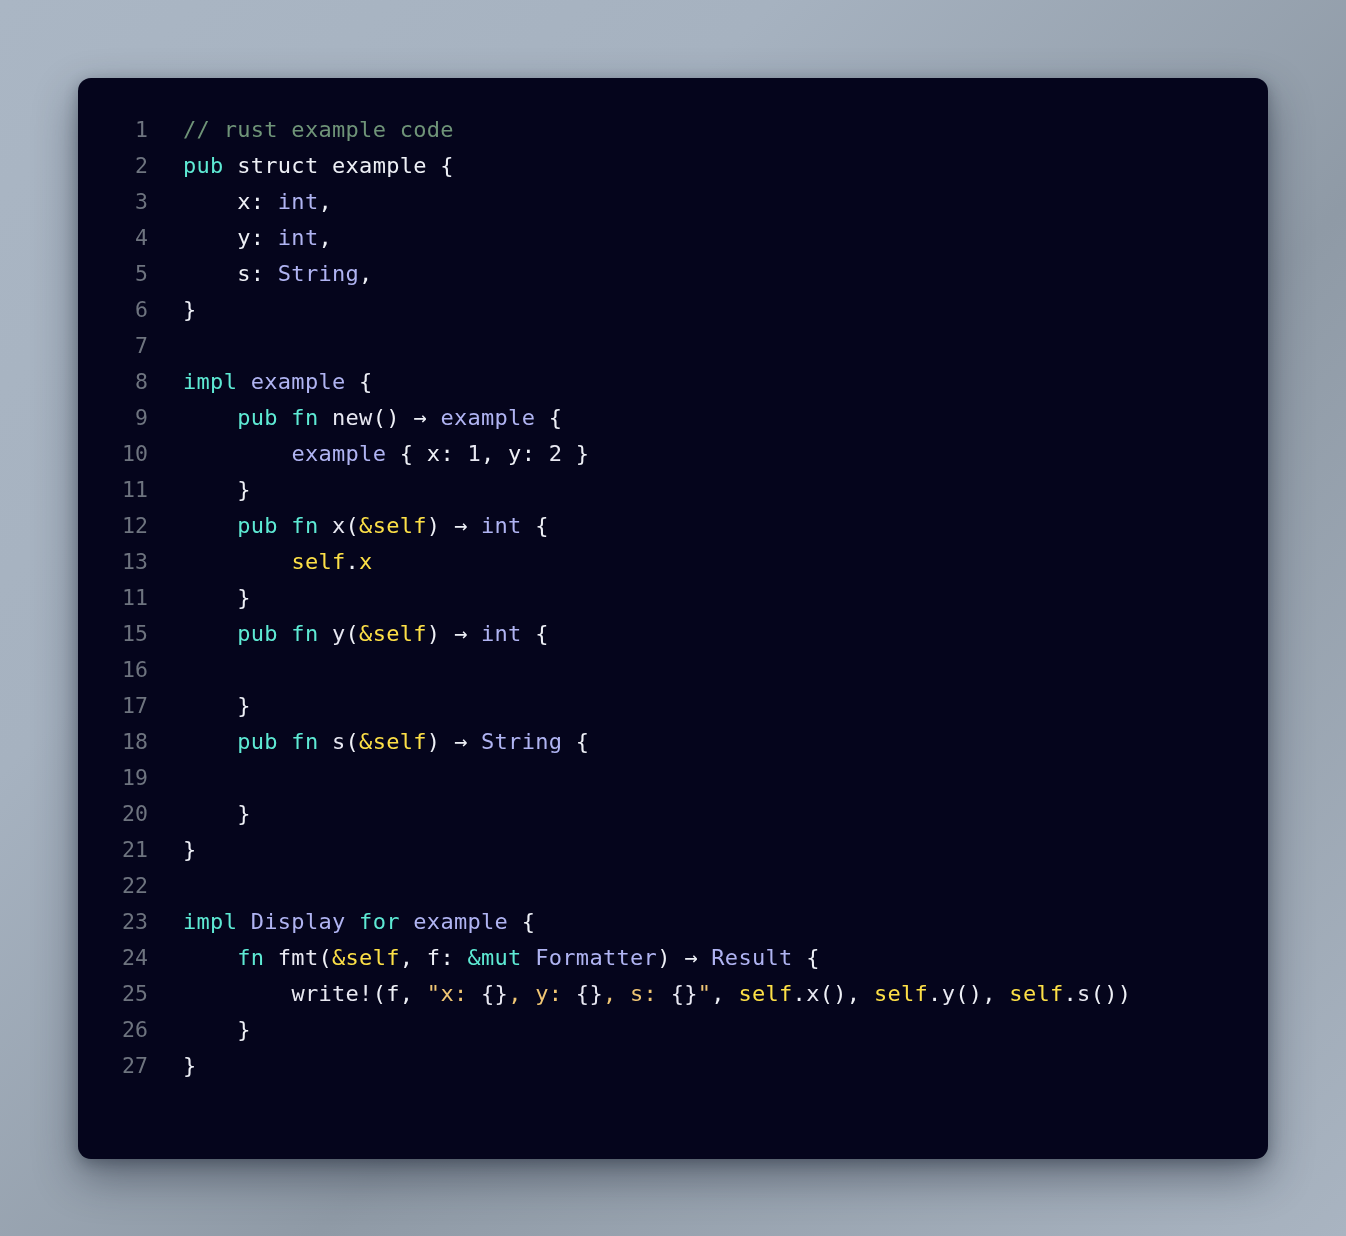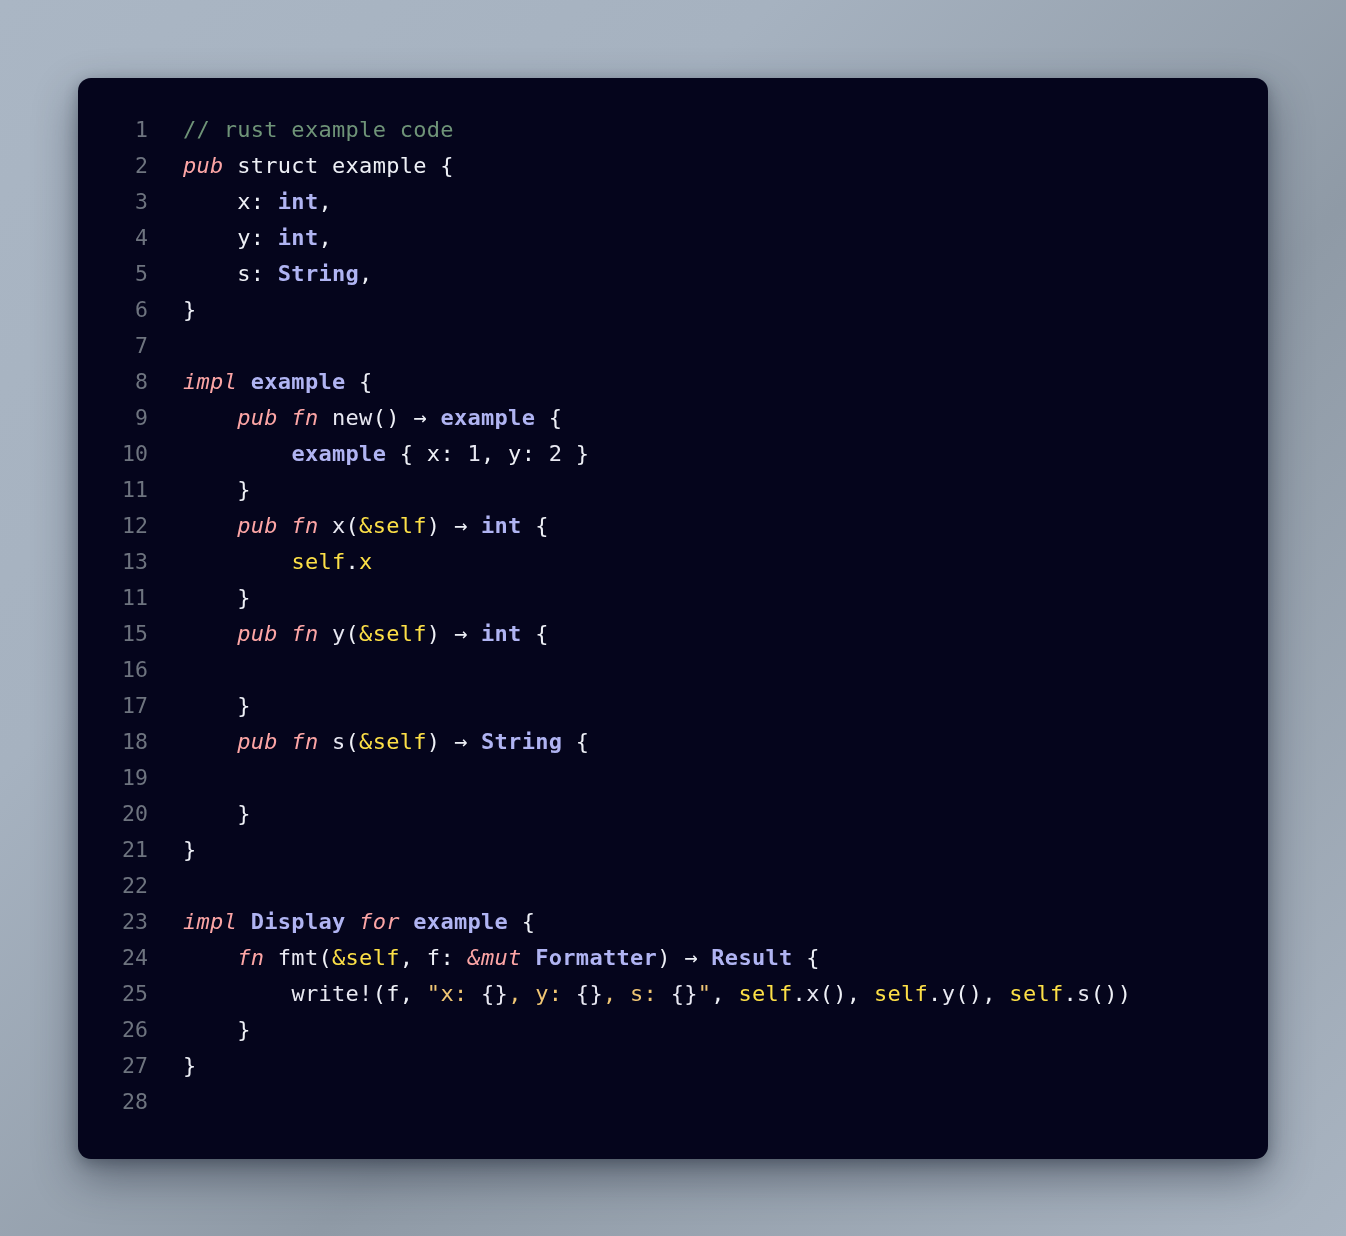--- a/index.html
+++ b/index.html
@@ -63,22 +63,22 @@
   .lc {
     margin-left: 35px;
     font-size: 22px;
     font-family: "DejaVu Sans Mono", monospace;
     letter-spacing: 0.3px;
     color: #e8e8f2;
   }
 
   
   .t-comment  { color: #6f9478; }
-  .t-keyword  { color: #fca5a5; font-style: italic; }
-  .t-type     { color: #b0b4f2; font-weight: bold; }
+  .t-keyword  { color: #5eead4; }
+  .t-type     { color: #b0b4f2; }
   .t-self     { color: #fde047; }
   .t-plain    { color: #eef0f6; }
   .t-string   { color: #f0c674; }
 </style>
 </head>
 <body>
 
 <div id="root">
   <div class="code-card">
     <div class="code-body" id="code-body">
@@ -102,16 +102,15 @@
         <div class="code-line"><span class="ln">18</span><span class="lc"><span class="t-plain">    </span><span class="t-keyword">pub fn</span><span class="t-plain"> </span><span class="t-function">s</span><span class="t-plain">(</span><span class="t-self">&amp;self</span><span class="t-plain">) </span><span class="t-plain">→</span><span class="t-plain"> </span><span class="t-type">String</span><span class="t-plain"> {</span></span></div>
         <div class="code-line"><span class="ln">19</span></div>
         <div class="code-line"><span class="ln">20</span><span class="lc"><span class="t-plain">    }</span></span></div>
         <div class="code-line"><span class="ln">21</span><span class="lc"><span class="t-plain">}</span></span></div>
         <div class="code-line"><span class="ln">22</span><span class="lc"></span></div>
         <div class="code-line"><span class="ln">23</span><span class="lc"><span class="t-keyword">impl</span><span class="t-plain"> </span><span class="t-type">Display</span><span class="t-plain"> </span><span class="t-keyword">for</span><span class="t-plain"> </span><span class="t-type">example</span><span class="t-plain"> {</span></span></div>
         <div class="code-line"><span class="ln">24</span><span class="lc"><span class="t-plain">    </span><span class="t-keyword">fn</span><span class="t-plain"> </span><span class="t-function">fmt</span><span class="t-plain">(</span><span class="t-self">&amp;self</span><span class="t-plain">, f: </span><span class="t-keyword">&amp;mut</span><span class="t-plain"> </span><span class="t-type">Formatter</span><span class="t-plain">) </span><span class="t-plain">→</span><span class="t-plain"> </span><span class="t-type">Result</span><span class="t-plain"> {</span></span></div>
         <div class="code-line"><span class="ln">25</span><span class="lc"><span class="t-plain">        </span><span class="t-function">write!</span><span class="t-plain">(f, </span><span class="t-string">"x: </span><span class="t-brace_placeholder">{}</span><span class="t-string">, y: </span><span class="t-brace_placeholder">{}</span><span class="t-string">, s: </span><span class="t-brace_placeholder">{}</span><span class="t-string">"</span><span class="t-plain">, </span><span class="t-self">self</span><span class="t-plain">.</span><span class="t-function">x</span><span class="t-plain">(), </span><span class="t-self">self</span><span class="t-plain">.</span><span class="t-function">y</span><span class="t-plain">(), </span><span class="t-self">self</span><span class="t-plain">.</span><span class="t-function">s</span><span class="t-plain">())</span></span></div>
         <div class="code-line"><span class="ln">26</span><span class="lc"><span class="t-plain">    }</span></span></div>
         <div class="code-line"><span class="ln">27</span><span class="lc"><span class="t-plain">}</span></span></div>
-        <div class="code-line"><span class="ln">28</span><span class="lc"></span></div>
       </div>
   </div>
 </div>
 
 </body></html>

